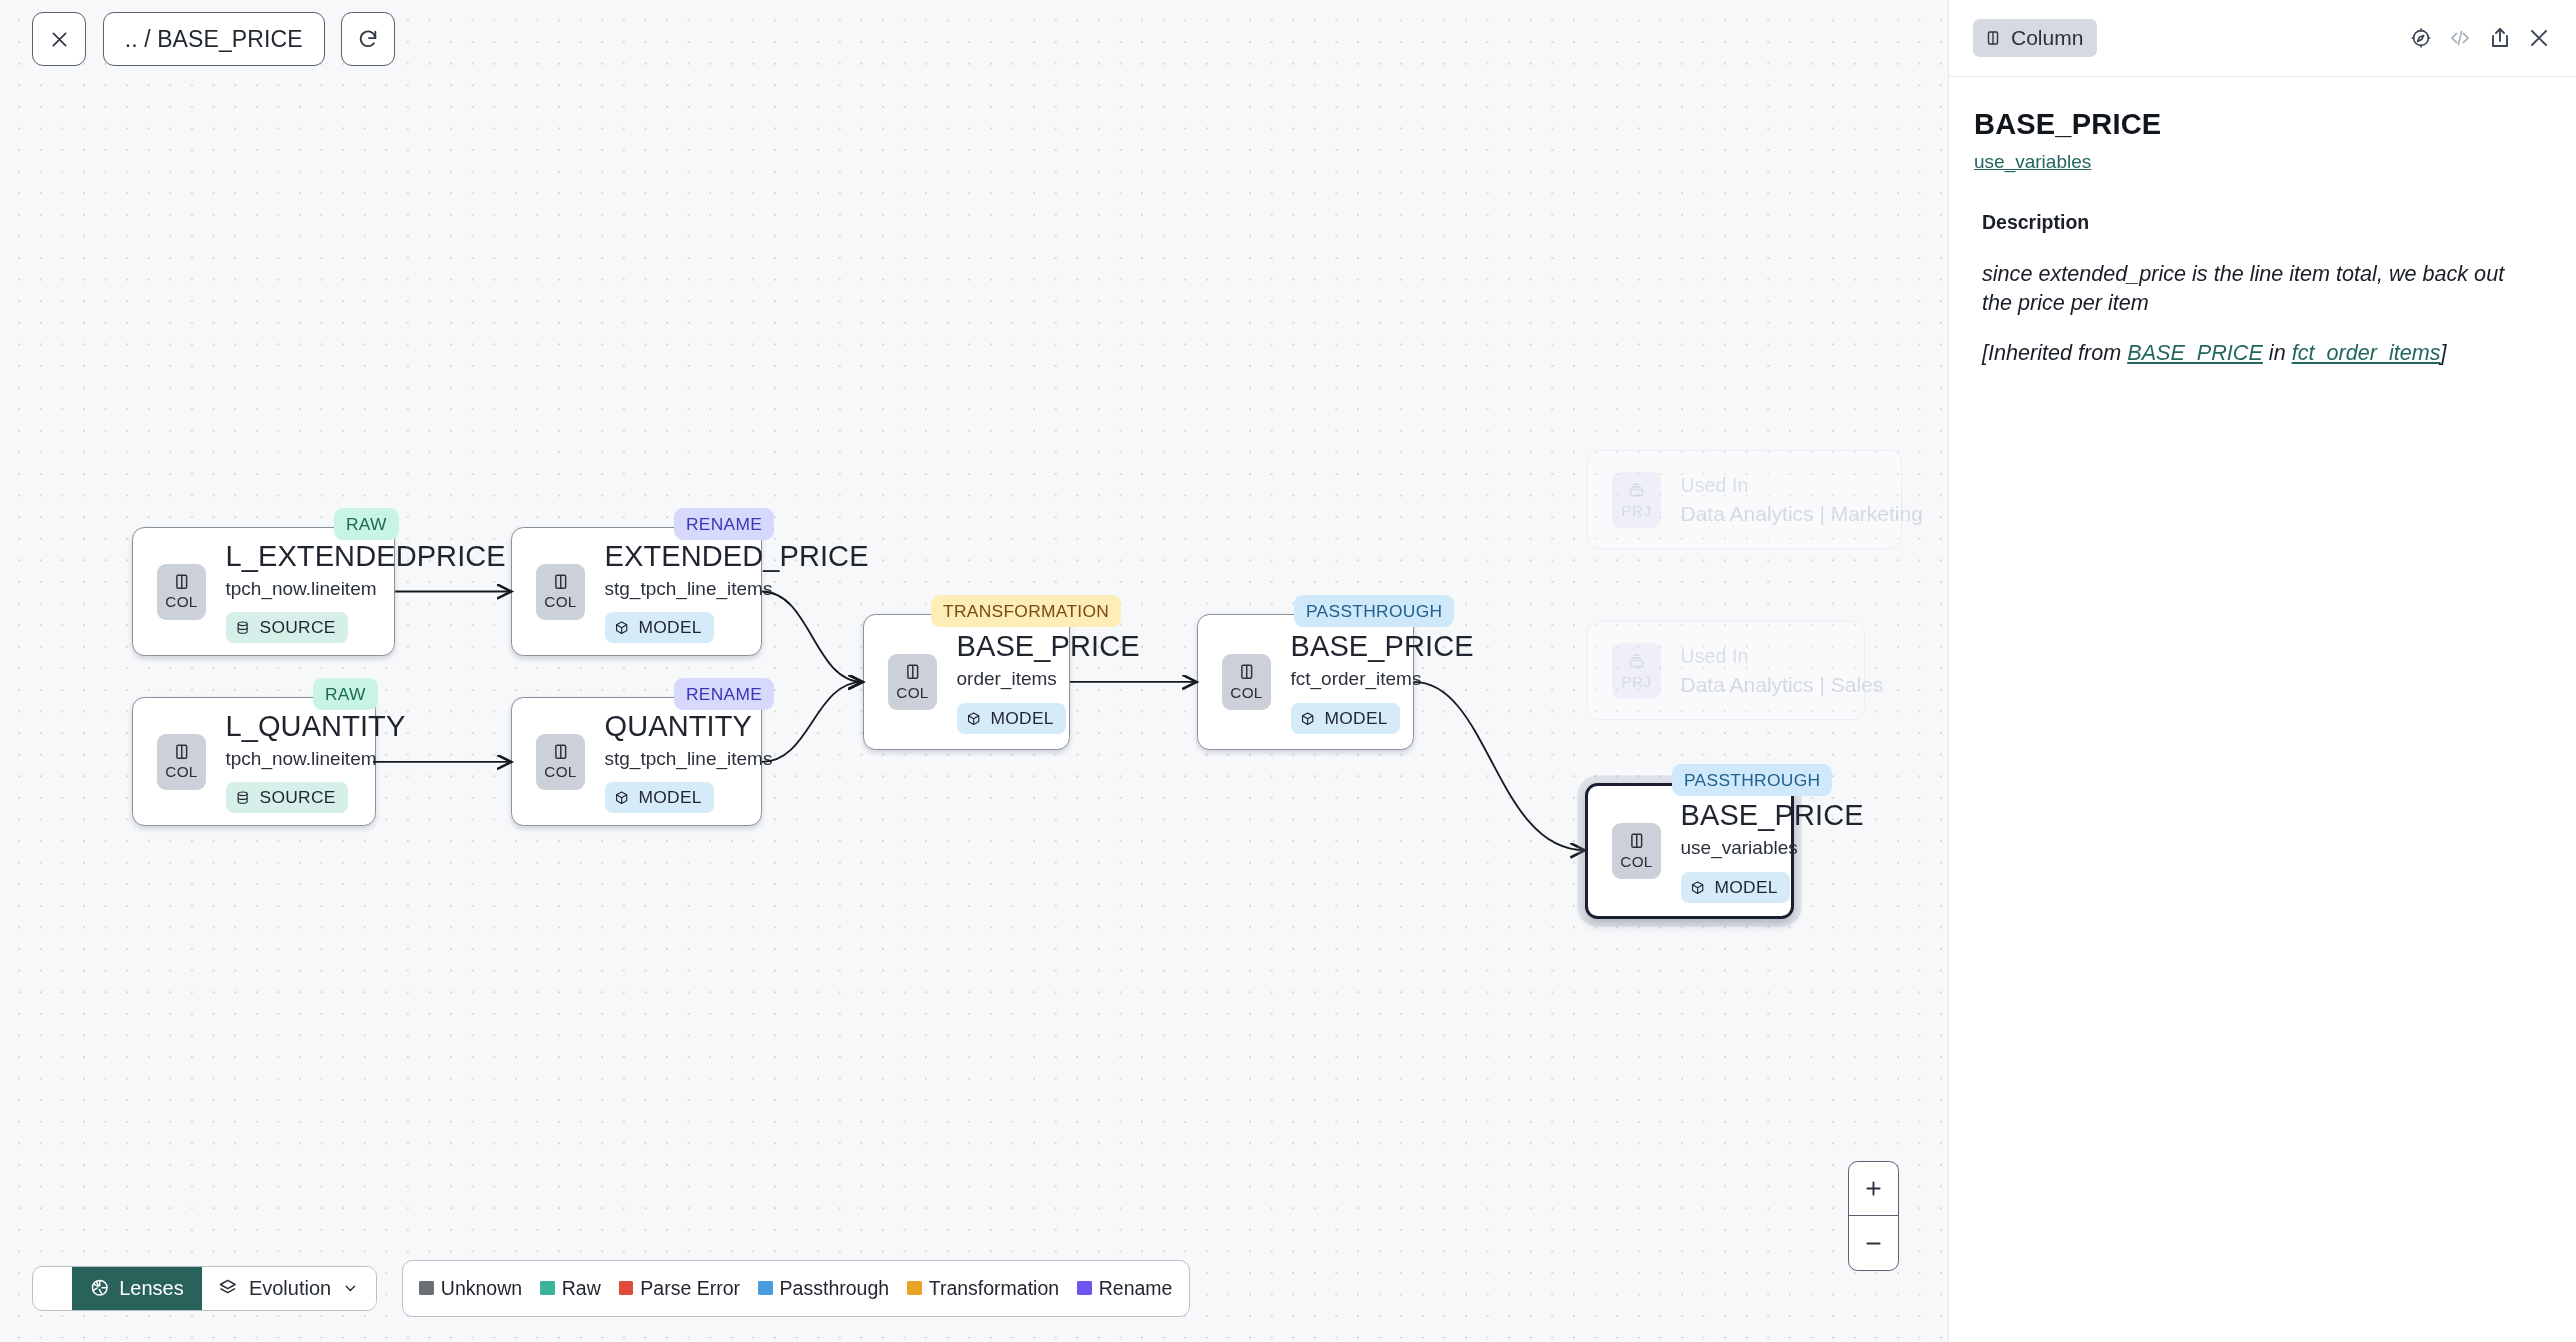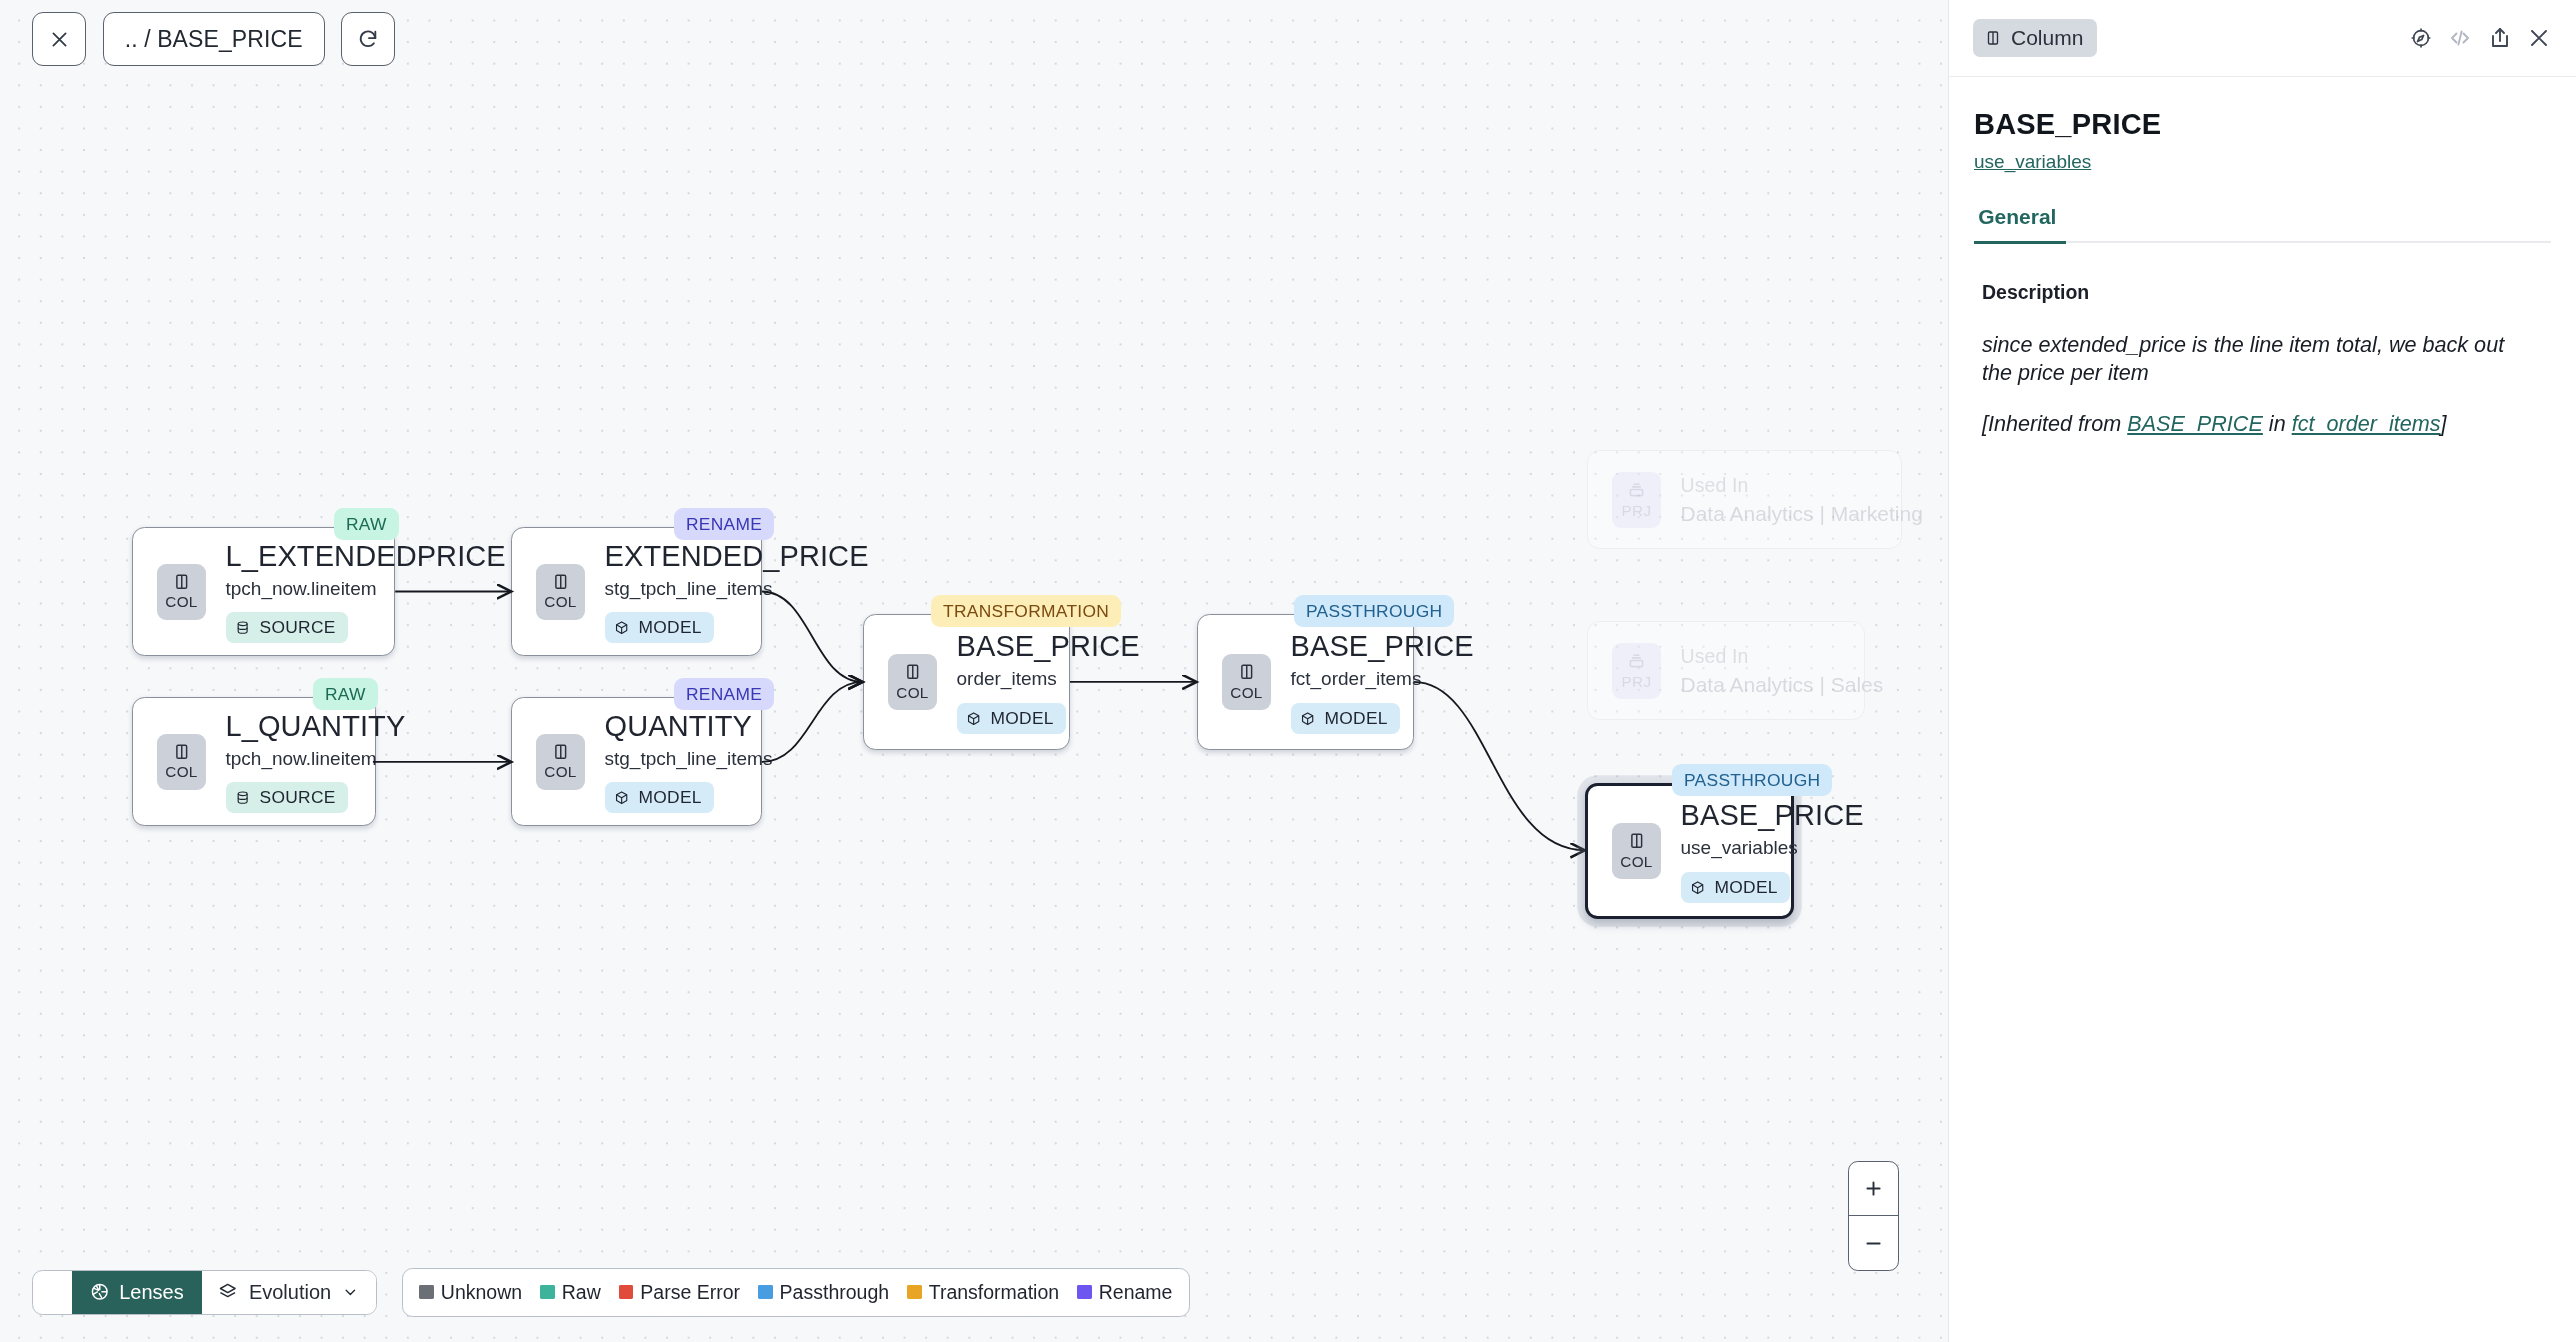--- a/index.html
+++ b/index.html
@@ -86,21 +86,21 @@
 
   
   .bottom-bar { position: absolute; left: 32px; bottom: 26.4px; display: flex; align-items: center; gap: 25px; z-index: 40; }
   .lens-group { display: flex; border-radius: 10.4px; overflow: hidden; border: 1.4px solid #b9bfc9; background: #fff; height: 45px; padding-left: 39px; }
   .lens-btn {
     background: #28625a; color: #fff; display: flex; align-items: center; gap: 9.7px;
     padding: 0 18px; font-size: 20px; cursor: pointer;
   }
   .evo-btn { background: #fff; color: #262c36; display: flex; align-items: center; gap: 11px; padding: 0 16.7px; font-size: 20px; cursor: pointer; }
   .legend {
-    background: #fff; border: 1.4px solid #b9bfc9; border-radius: 10.4px; height: 49px;
+    background: #fff; border: 1.4px solid #b9bfc9; border-radius: 10.4px; height: 57px;
     display: flex; align-items: center; gap: 18px; padding: 0 16.7px;
   }
   .leg-item { display: flex; align-items: center; gap: 7px; font-size: 19.5px; color: #1f242e; white-space: nowrap; }
   .sw { width: 14.6px; height: 14.6px; border-radius: 1.4px; }
 
   
   .zoomctl {
     position: absolute; right: 49px; bottom: 72px; width: 51px;
     background: #fff; border: 1.5px solid #59606e; border-radius: 9.7px; z-index: 40; overflow: hidden;
   }
@@ -468,23 +468,20 @@
           <svg width="24" height="24" viewBox="0 0 24 24" fill="none" stroke="currentColor" stroke-width="1.9" stroke-linecap="round">
               <path d="M5 5l14 14M19 5L5 19"></path>
             </svg>
         </span>
       </div>
     </div>
 
     <div class="panel-title">BASE_PRICE</div>
     <a class="panel-link">use_variables</a>
 
-    <div class="tabs">
-      <div class="tab">General</div>
-    </div>
 
     <div class="sec">
       <div class="sec-h">Description</div>
       <div class="desc">since extended_price is the line item total, we back out the price per item</div>
       <div class="desc second">
         <span>[Inherited from </span><a class="ilink">BASE_PRICE</a><span> in </span><a class="ilink">fct_order_items</a><span>]</span>
       </div>
     </div>
   </div>
 </div>

